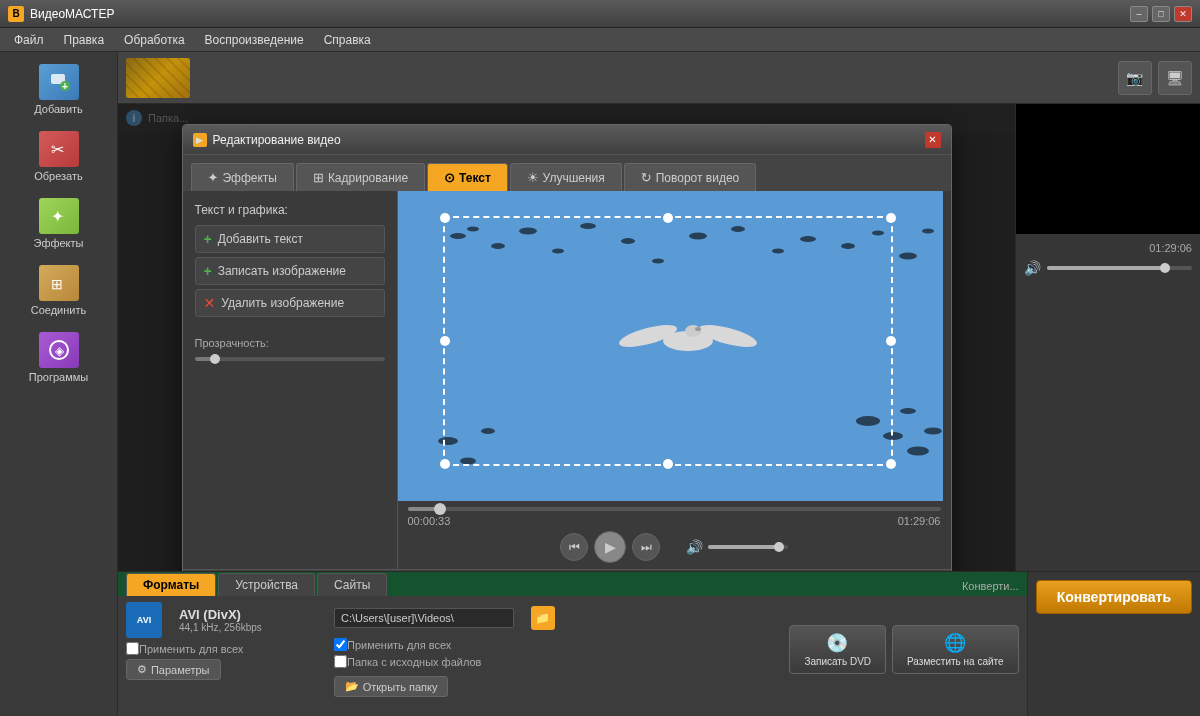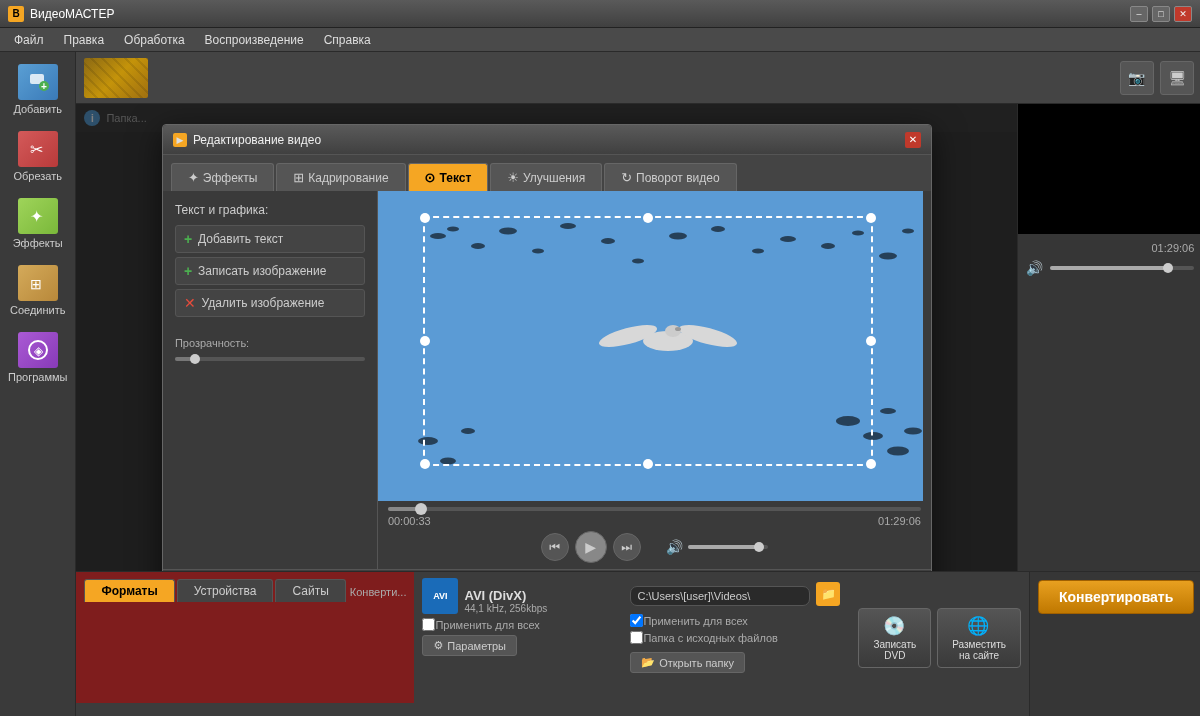--- a/index.html
+++ b/index.html
@@ -205,23 +205,24 @@
       background: #ccc;
       border-radius: 50%;
       position: absolute;
       top: -3px;
       left: 78%;
     }
 
     
     .bottom-panel {
       height: 132px;
-      background: #7f1d1d;
+      background: #14532d;
       border-top: 1px solid #2a2a2a;
       display: flex;
+      flex-direction: column;
     }
     .bottom-tabs {
       height: 30px;
       display: flex;
       align-items: flex-end;
       padding: 0 8px;
       gap: 2px;
     }
     .bottom-tab {
       padding: 4px 16px;
@@ -245,22 +246,22 @@
       padding: 6px 8px;
       gap: 8px;
     }
     .bottom-col {
       display: flex;
       flex-direction: column;
       gap: 4px;
     }
     .bottom-row {
       display: flex;
-      align-items: flex-end;
-      gap: 6px;
+      align-items: center;
+      gap: 17px;
     }
     .avi-icon {
       width: 36px; height: 36px;
       background: #1a6bb8;
       border-radius: 3px;
       display: flex; align-items: center; justify-content: center;
       font-size: 9px; color: #fff; font-weight: bold;
     }
     .format-name {
       font-size: 13px;
@@ -283,21 +284,21 @@
       border: 1px solid #666;
       border-radius: 3px;
       color: #ccc;
       cursor: pointer;
       font-size: 11px;
       display: flex; align-items: center; gap: 4px;
     }
     .path-field {
       background: #2a2a2a;
       border: 1px solid #555;
-      border-radius: 7px;
+      border-radius: 1px;
       padding: 3px 6px;
       color: #ccc;
       font-size: 11px;
       min-width: 180px;
     }
     .folder-btn {
       width: 24px; height: 24px;
       background: #f5a623;
       border: none;
       border-radius: 3px;

